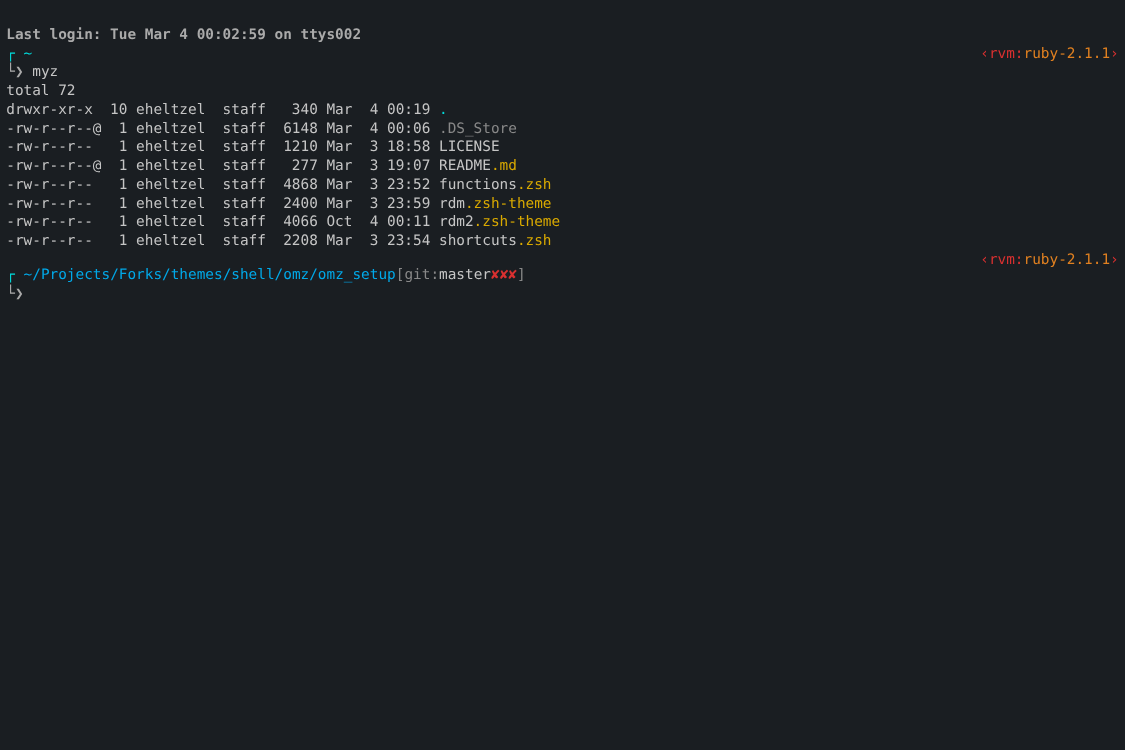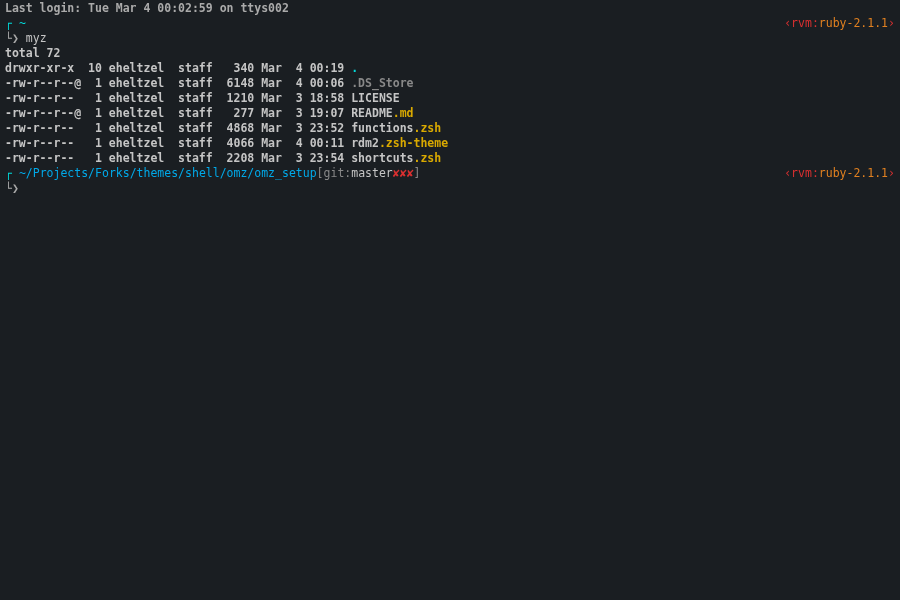--- a/index.html
+++ b/index.html
@@ -11,59 +11,59 @@
       background: #1a1e22;
       width: 900px;
       height: 600px;
       font-family: 'Menlo', 'Monaco', 'Consolas', monospace;
       font-size: 11.5px;
       line-height: 15px;
       color: #c5c5c5;
       overflow: hidden;
     }
     .terminal {
-      padding: 1px 5px;
+      padding: 20px 5px;
       position: relative;
     }
     .login-line {
       color: #aaa;
       font-weight: bold;
     }
     .left-segment {
       display: flex;
       align-items: baseline;
     }
     .arrow {
       color: #00d9d9;
     }
     .tilde {
       color: #00d9d9;
     }
     .ls-line {
       color: #c5c5c5;
       white-space: pre;
-      font-weight: bold;
     }
     .dir-color {
       color: #00d9d9;
     }
     .dotfile-color {
       color: #888;
     }
     .yellow-ext {
       color: #d9a900;
     }
     .path-line {
       color: #00a9e9;
     }
     .git-bracket {
       color: #888;
     }
     .git-master {
       color: #c5c5c5;
+      margin-top: 12px;
     }
     .git-dirty {
       color: #d93030;
       font-weight: bold;
     }
     .rvm-bracket {
       color: #d93030;
     }
     .rvm-label {
       color: #d93030;
@@ -105,21 +105,22 @@
     <span>myz</span>
   </div>
 
   <div class="ls-line">total 72</div>
 
   <div class="ls-line"><span>drwxr-xr-x  10 eheltzel  staff   340 Mar  4 00:19 </span><span class="dir-color">.</span></div>
   <div class="ls-line"><span>-rw-r--r--@  1 eheltzel  staff  6148 Mar  4 00:06 </span><span class="dotfile-color">.DS_Store</span></div>
   <div class="ls-line"><span>-rw-r--r--   1 eheltzel  staff  1210 Mar  3 18:58 </span><span>LICENSE</span></div>
   <div class="ls-line"><span>-rw-r--r--@  1 eheltzel  staff   277 Mar  3 19:07 </span><span>README</span><span class="yellow-ext">.md</span></div>
   <div class="ls-line"><span>-rw-r--r--   1 eheltzel  staff  4868 Mar  3 23:52 </span><span>functions</span><span class="yellow-ext">.zsh</span></div>
-  <div class="ls-line"><span>-rw-r--r--   1 eheltzel  staff  4066 Mar  4 00:11 </span><span>rdm2</span><span class="yellow-ext">.zsh-theme</span></div>
+  <div class="ls-line"><span>-rw-r--r--   1 eheltzel  staff  2400 Mar  3 23:59 </span><span>rdm</span><span class="yellow-ext">.zsh-theme</span></div>
+  <div class="ls-line"><span>-rw-r--r--   1 eheltzel  staff  4066 Oct  4 00:11 </span><span>rdm2</span><span class="yellow-ext">.zsh-theme</span></div>
   <div class="ls-line"><span>-rw-r--r--   1 eheltzel  staff  2208 Mar  3 23:54 </span><span>shortcuts</span><span class="yellow-ext">.zsh</span></div>
 
   <div class="row">
     <div class="left-segment">
       <span class="arrow">┌</span>
       <span>&nbsp;</span>
       <span class="path-line">~/Projects/Forks/themes/shell/omz/omz_setup</span>
       <span class="git-bracket"> [</span>
         <span class="git-bracket">git:</span>
         <span class="git-master"> master </span>

